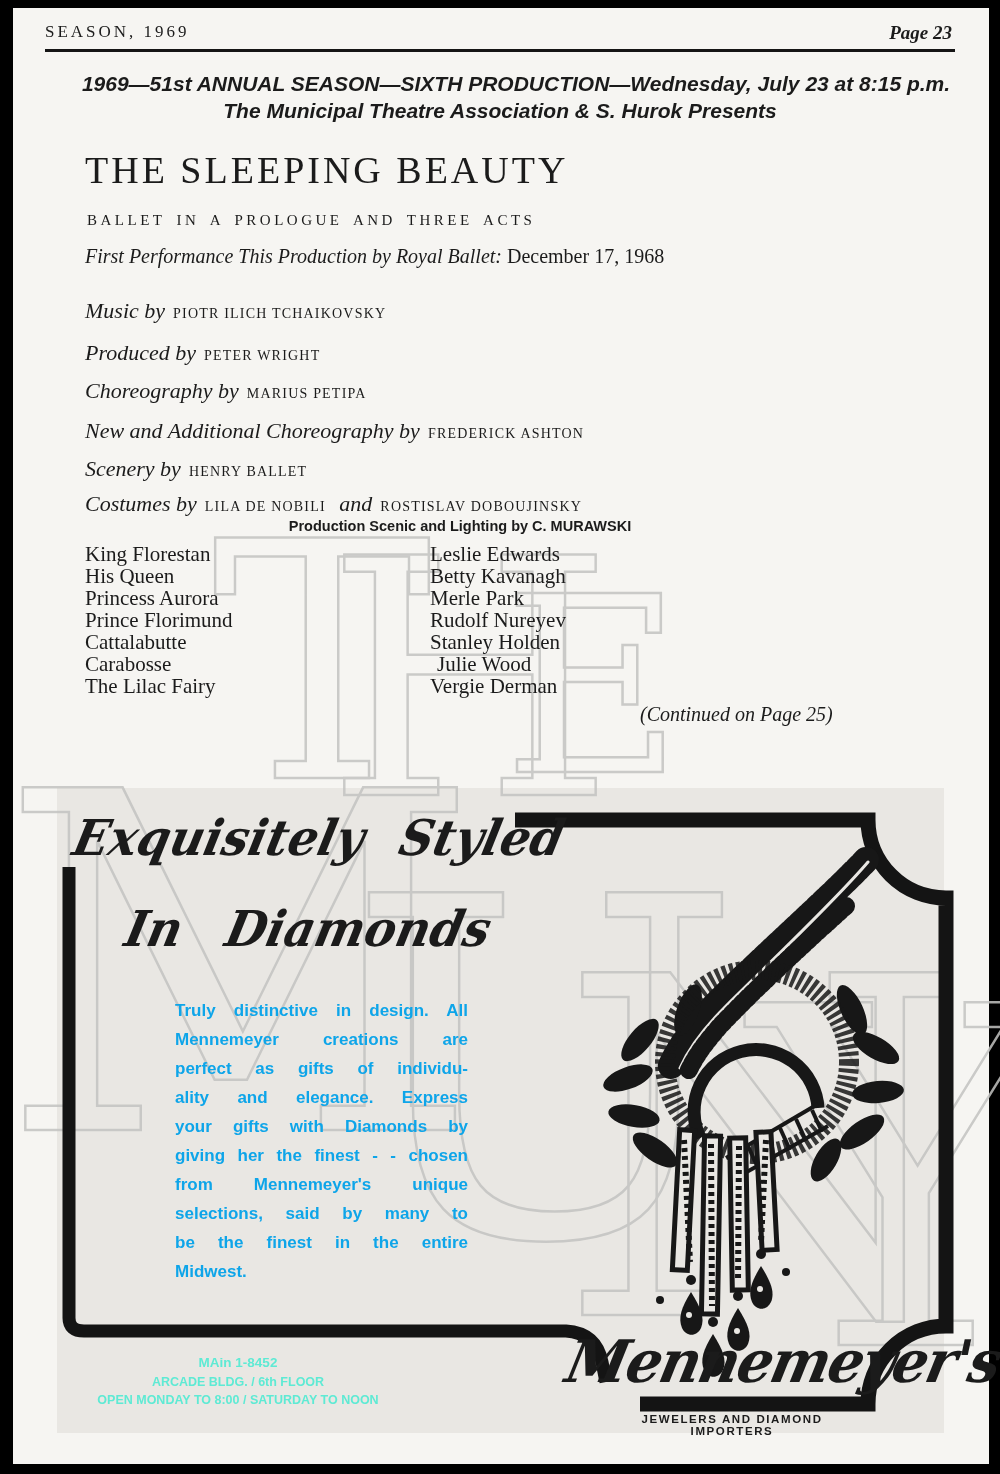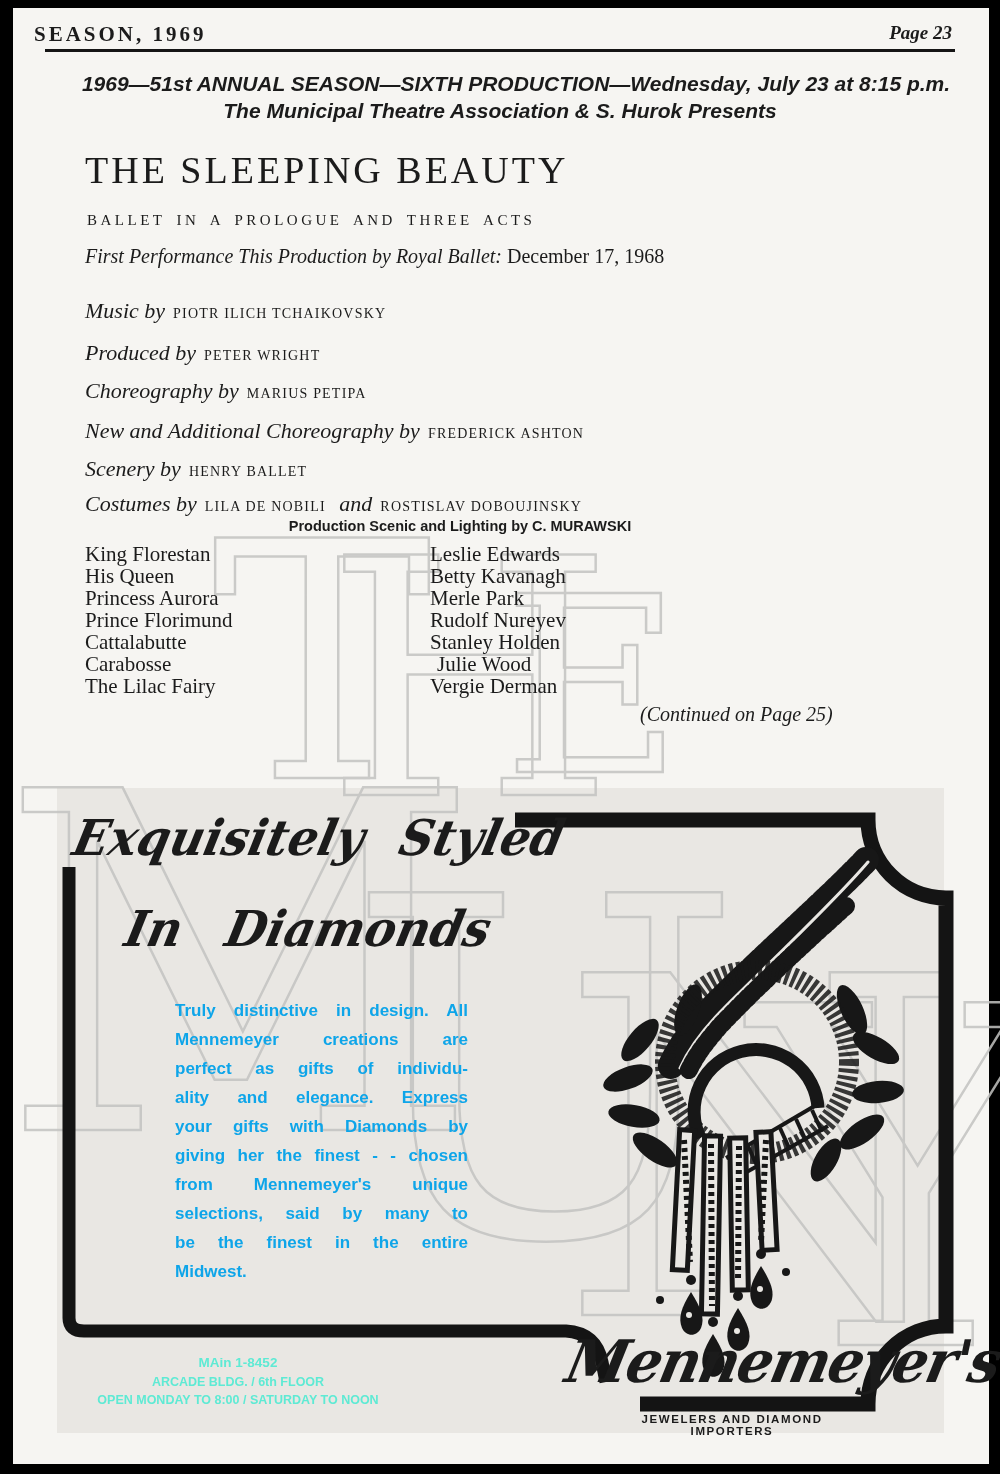--- a/index.html
+++ b/index.html
@@ -3,21 +3,21 @@
 <meta charset="utf-8">
 <style>
   html,body{margin:0;padding:0;background:#222;}
   .page{position:relative;width:1000px;height:1474px;background:#000;overflow:hidden;
         font-family:"Liberation Serif", serif;color:#1b1b1b;}
   .paper{position:absolute;left:13px;top:8px;right:11px;bottom:10px;background:#f6f5f2;z-index:0;}
   .abs{position:absolute;}
   .z3{z-index:3;}
 
   
-  .hdr-left{left:34px;top:22px;font-size:21px;font-weight:bold;letter-spacing:3px;}
+  .hdr-left{left:45px;top:22px;font-size:17px;font-weight:normal;letter-spacing:3px;}
   .hdr-right{right:48px;top:22px;font-size:19px;font-weight:bold;font-style:italic;}
   .hdr-rule{left:45px;top:49px;width:910px;height:3px;background:#151515;}
   .presenter1{left:16px;top:72px;width:1000px;text-align:center;
       font-family:"Liberation Sans",sans-serif;font-weight:bold;font-style:italic;font-size:21px;}
   .presenter2{left:0;top:99px;width:1000px;text-align:center;
       font-family:"Liberation Sans",sans-serif;font-weight:bold;font-style:italic;font-size:21px;}
 
   
   .title{left:85px;top:148px;font-size:38px;letter-spacing:3px;}
   .subtitle{left:87px;top:212px;font-size:15px;letter-spacing:3.5px;word-spacing:4px;}

